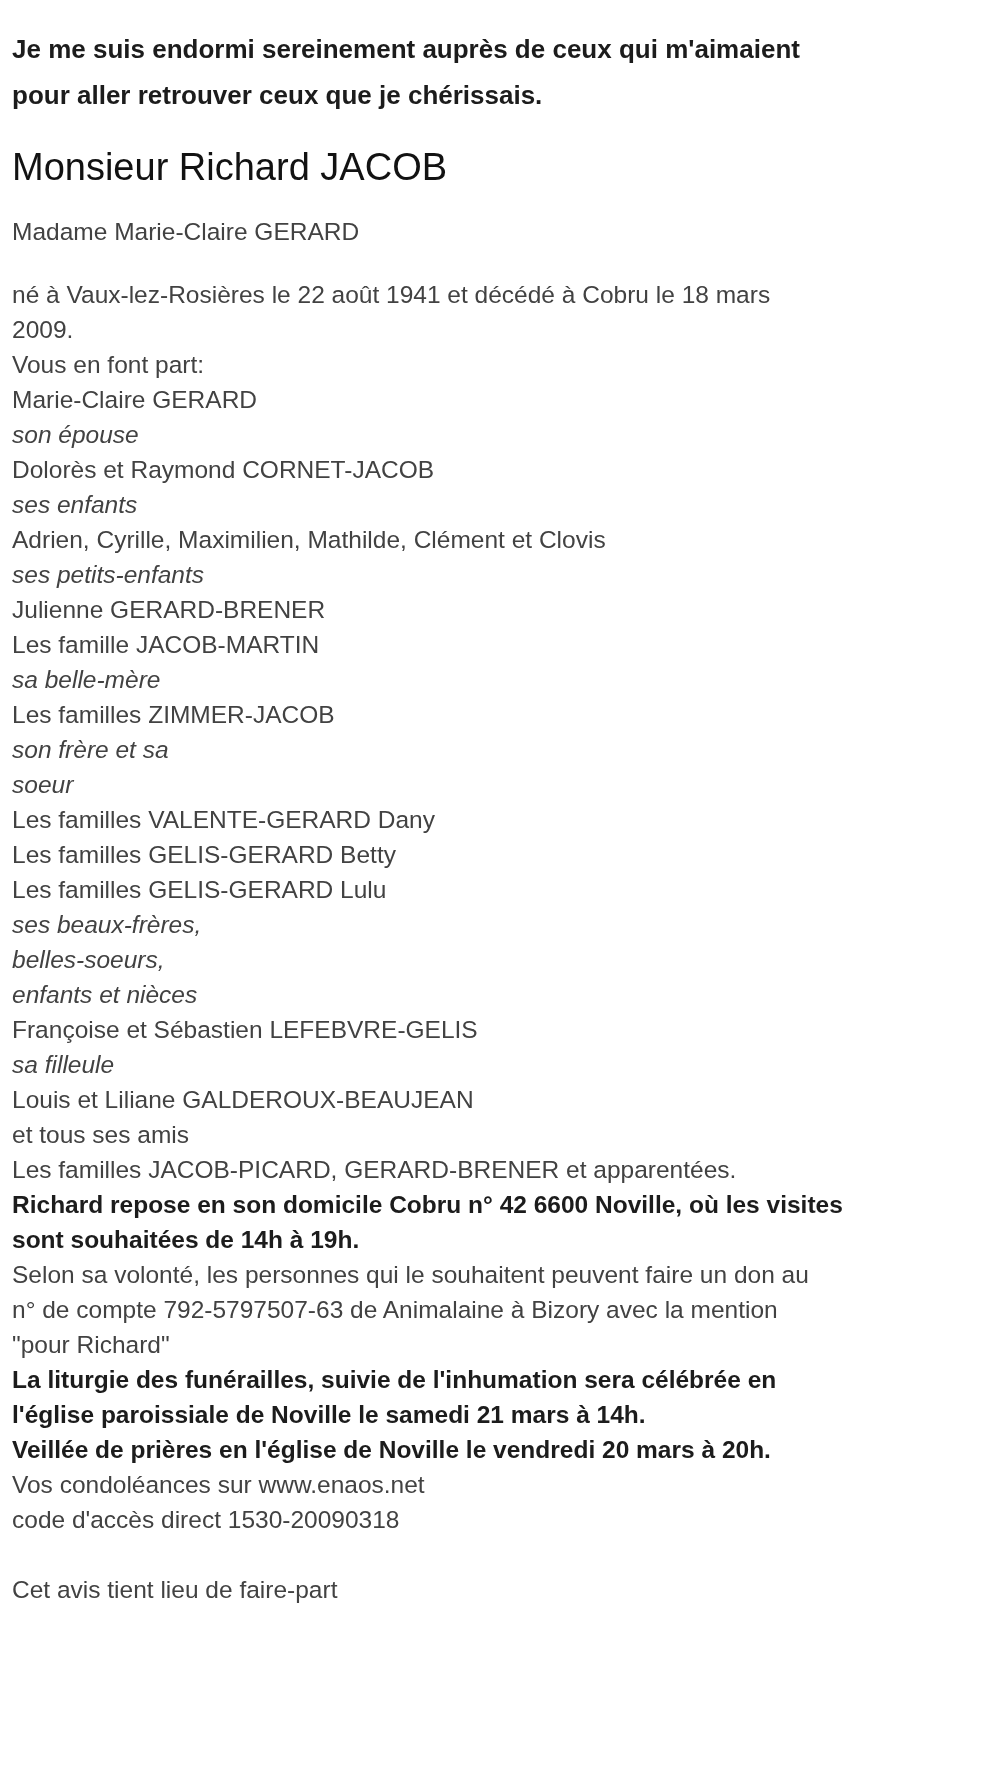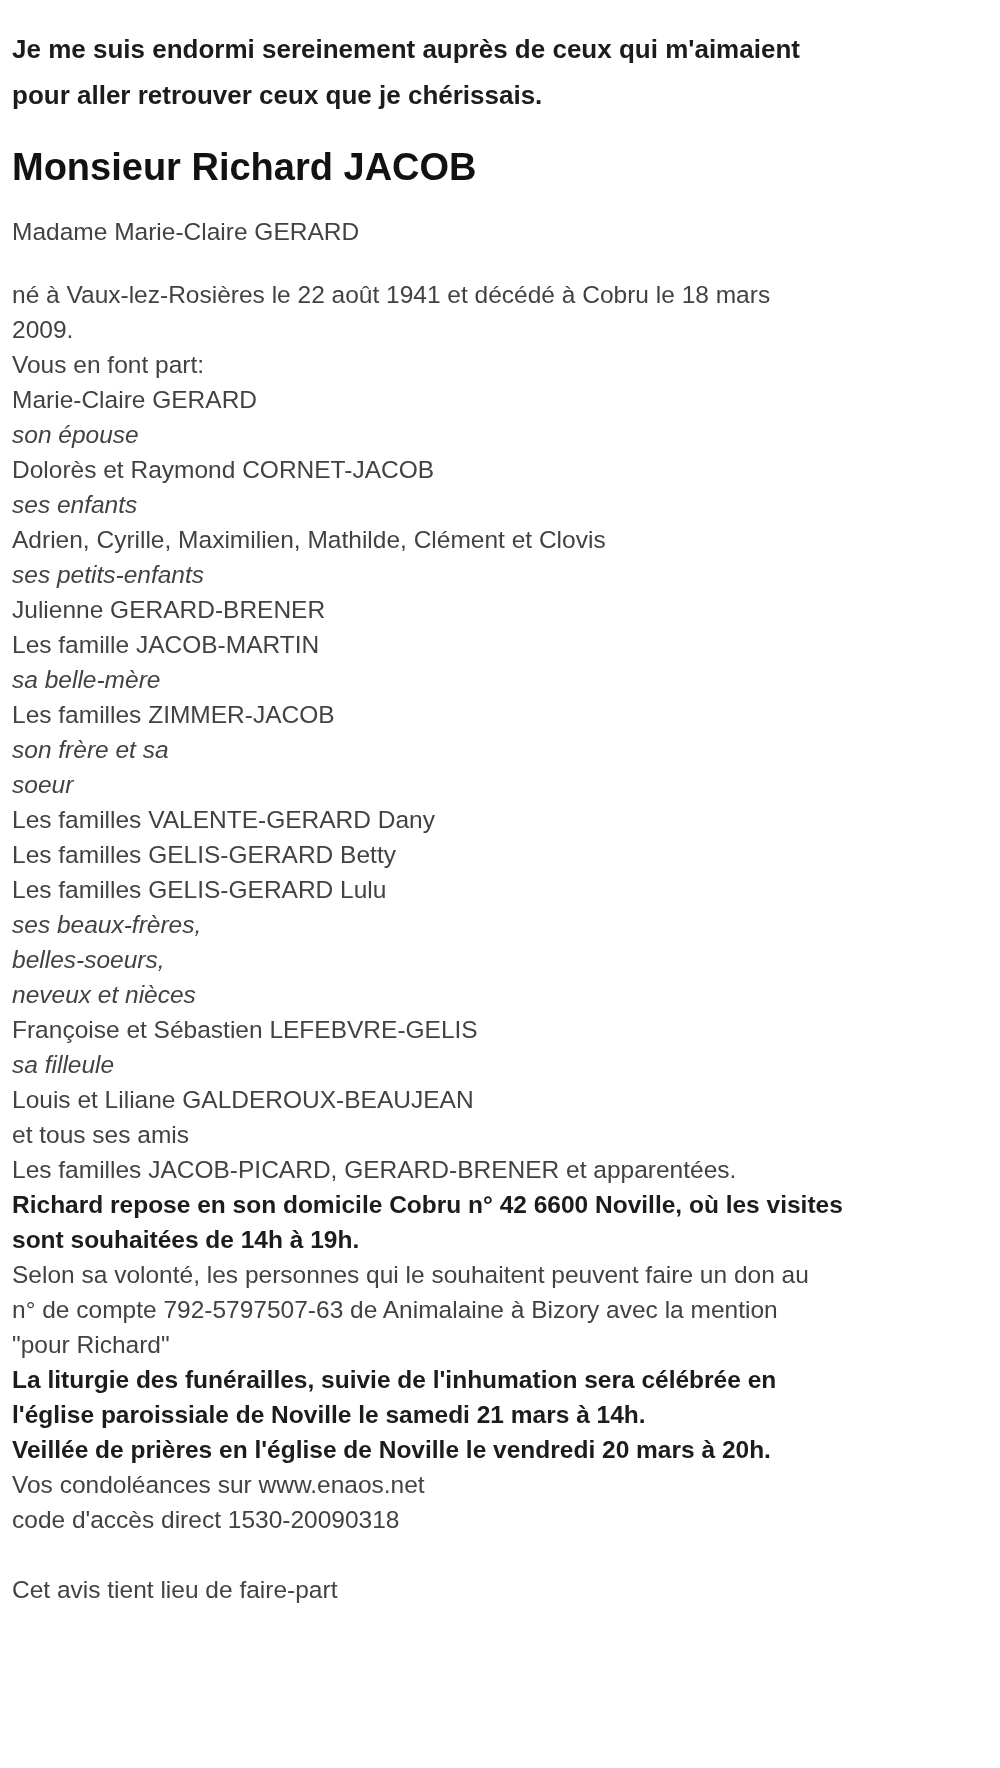--- a/index.html
+++ b/index.html
@@ -22,21 +22,21 @@
   }
   .line-epitaph {
     font-size: 26px;
     font-weight: 700;
     color: #1c1c1c;
     line-height: 46px;
     margin-top: 20px;
   }
   .line-title {
     font-size: 38px;
-    font-weight: 700;
+    font-weight: 400;
     color: #121212;
     line-height: 46px;
   }
   .line-relation {
     font-style: italic;
     text-align: left;
   }
   .line-bold {
     font-weight: 700;
     color: #1c1c1c;
@@ -68,21 +68,21 @@
       <div class="line line-normal">Les famille JACOB-MARTIN</div>
       <div class="line line-relation">sa belle-mère</div>
       <div class="line line-normal">Les familles ZIMMER-JACOB</div>
       <div class="line line-relation">son frère et sa
 soeur</div>
       <div class="line line-normal">Les familles VALENTE-GERARD Dany</div>
       <div class="line line-normal">Les familles GELIS-GERARD Betty</div>
       <div class="line line-normal">Les familles GELIS-GERARD Lulu</div>
       <div class="line line-relation">ses beaux-frères,
 belles-soeurs,
-neveux et nièces</div>
+enfants et nièces</div>
       <div class="line line-normal">Françoise et Sébastien LEFEBVRE-GELIS</div>
       <div class="line line-relation">sa filleule</div>
       <div class="line line-normal">Louis et Liliane GALDEROUX-BEAUJEAN</div>
       <div class="line line-normal">et tous ses amis</div>
       <div class="line line-normal">Les familles JACOB-PICARD, GERARD-BRENER et apparentées.</div>
       <div class="line line-bold">Richard repose en son domicile Cobru n° 42 6600 Noville, où les visites
 sont souhaitées de 14h à 19h.</div>
       <div class="line line-normal">Selon sa volonté, les personnes qui le souhaitent peuvent faire un don au
 n° de compte 792-5797507-63 de Animalaine à Bizory avec la mention
 "pour Richard"</div>

